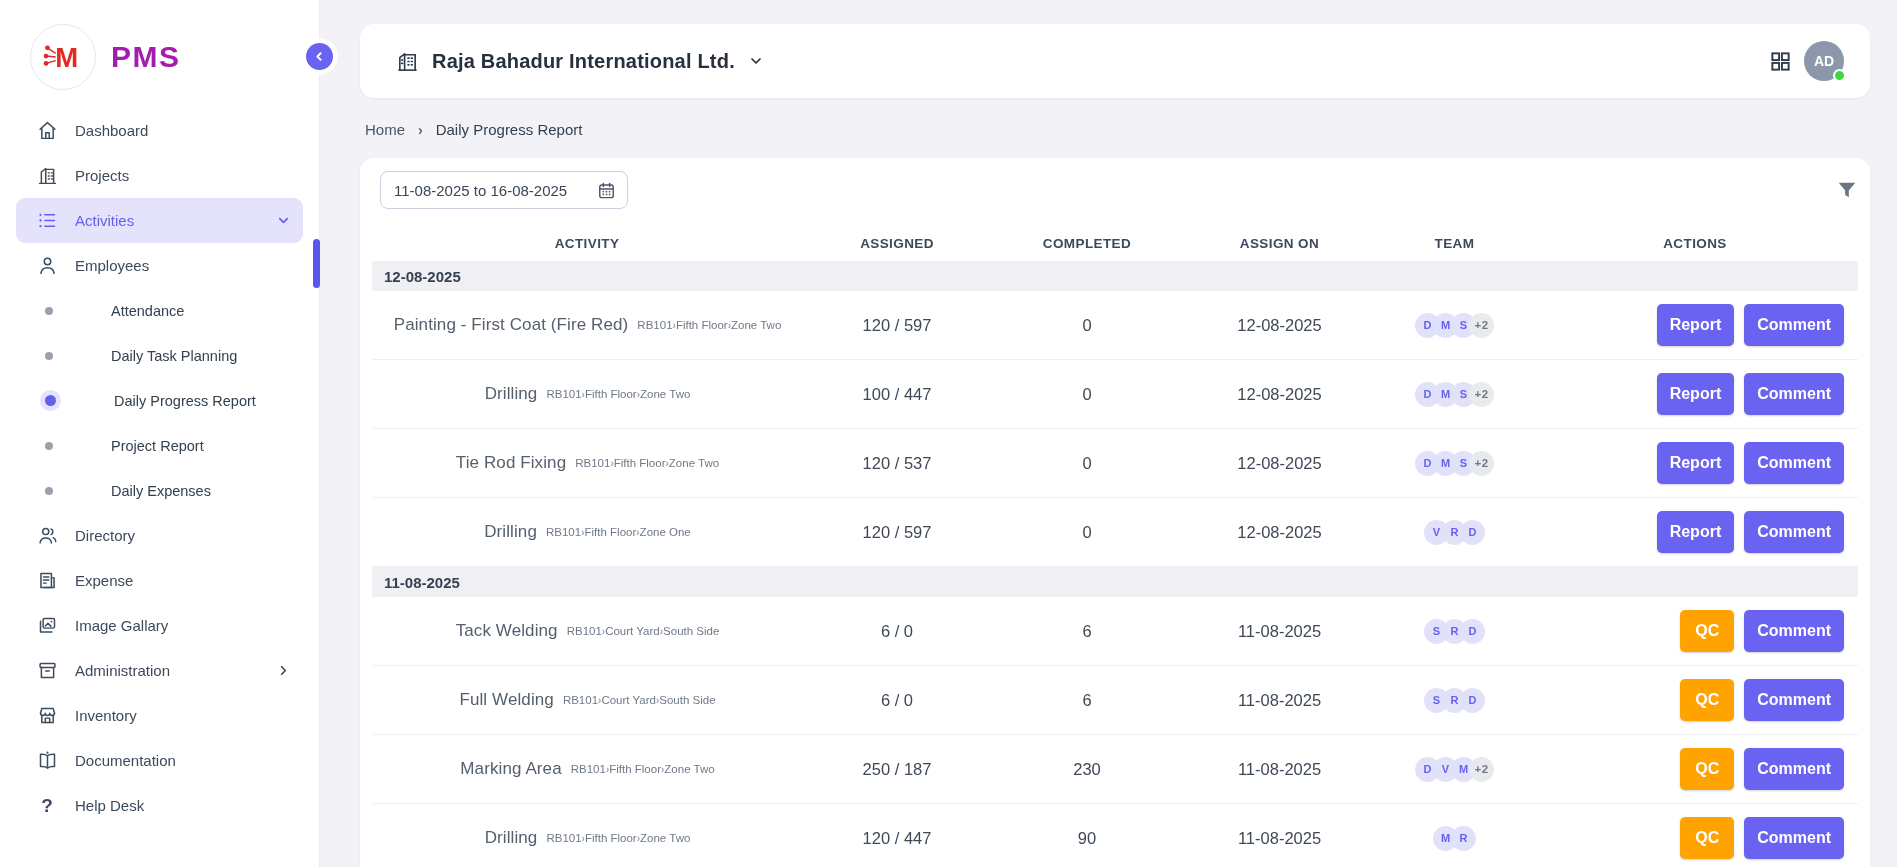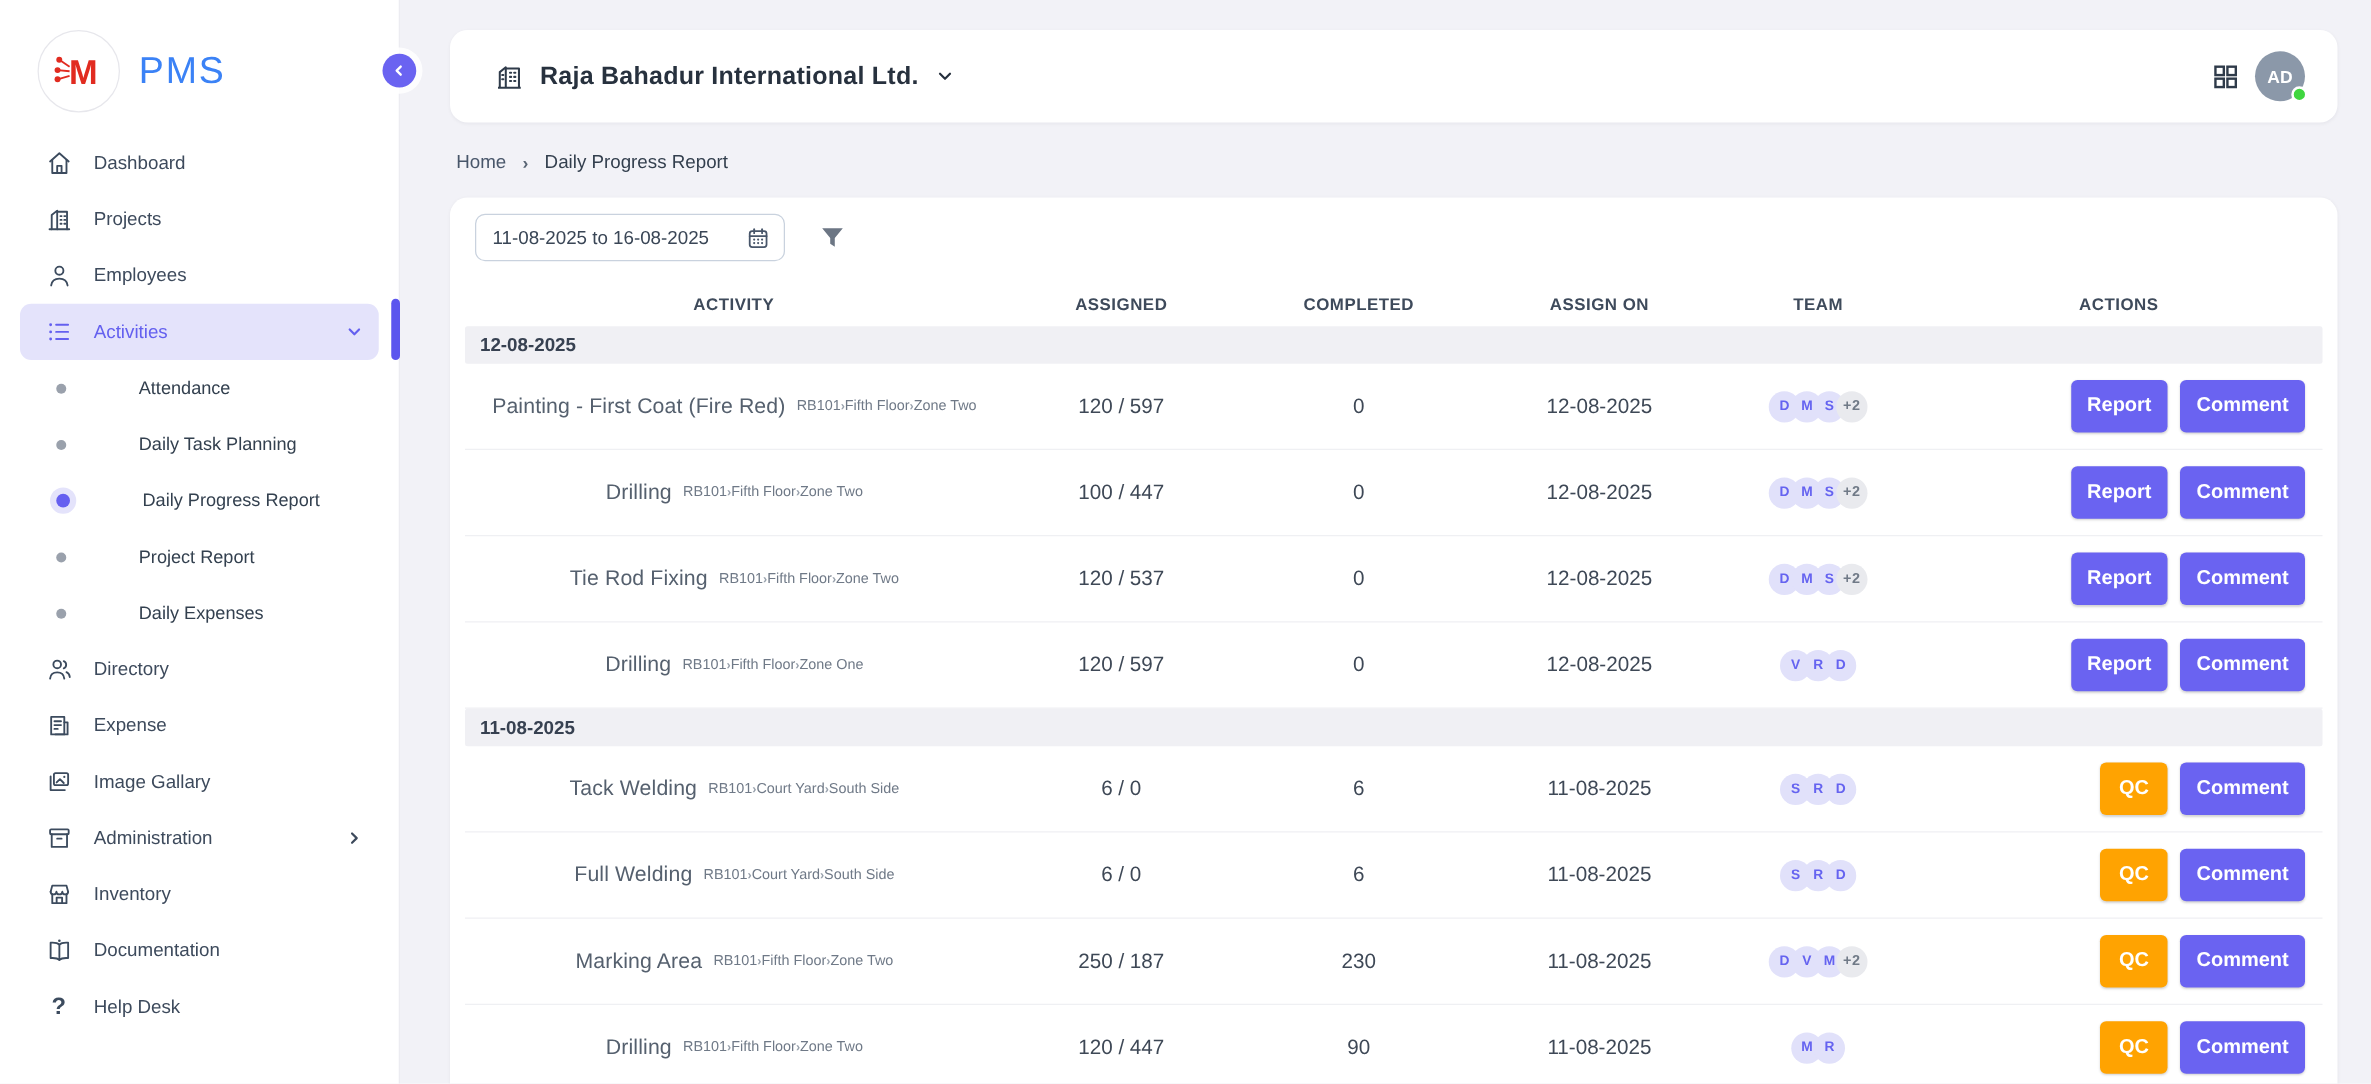--- a/index.html
+++ b/index.html
@@ -4,21 +4,21 @@
 <style>
   * { margin:0; padding:0; box-sizing:border-box; }
   html,body { width:1897px; height:867px; overflow:hidden; }
   body { font-family:"Liberation Sans", sans-serif; background:#F2F2F7; color:#33404F; }
   .app { display:flex; width:1897px; height:867px; position:relative; }
 
   
   .sidebar { width:320px; flex:0 0 320px; background:#fff; border-right:1px solid #ECECF1; position:relative; z-index:2; }
   .logo-row { display:flex; align-items:center; gap:15px; padding:24px 0 16px 30px; }
   .logo-circle { width:66px; height:66px; border-radius:50%; border:1px solid #E7E7EC; background:#fff; display:flex; align-items:center; justify-content:center; }
-  .logo-text { font-size:30px; font-weight:400; color:#3b82f6; letter-spacing:1.5px; }
+  .logo-text { font-size:30px; font-weight:700; color:#a21caf; letter-spacing:1.5px; }
   nav.menu { padding-top:2px; }
   .m-item { height:45px; margin:0 16px; padding:0 12px 0 20px; display:flex; align-items:center; gap:17px; border-radius:9px; color:#3D4A5C; font-size:15px; font-weight:500; cursor:pointer; }
   .m-item .ic { width:22px; height:22px; display:flex; align-items:center; justify-content:center; color:#3C4B5E; flex:0 0 22px; }
   .m-item.active { background:#E4E3FB; color:#6460EF; }
   .m-item.active .ic { color:#6460EF; }
   .m-item .chev { margin-left:auto; display:flex; align-items:center; color:inherit; }
   .s-item { height:45px; display:flex; align-items:center; padding-left:45px; cursor:pointer; }
   .s-dot { width:8px; height:8px; border-radius:50%; background:#9AA1AC; flex:0 0 8px; }
   .s-item.active .s-dot { width:11px; height:11px; flex:0 0 11px; background:#655FF0; box-shadow:0 0 0 5px #E4E3FB; }
   .s-label { margin-left:58px; font-size:14.5px; font-weight:500; color:#33404F; }
@@ -35,21 +35,21 @@
   .topbar-right { margin-left:auto; display:flex; align-items:center; gap:12px; }
   .grid-btn { background:none; border:none; color:#2F3B4A; cursor:pointer; display:flex; }
   .avatar { width:40px; height:40px; border-radius:50%; background:#8B98A9; color:#fff; font-size:14px; font-weight:700; display:flex; align-items:center; justify-content:center; position:relative; cursor:pointer; }
   .avatar .dot { position:absolute; right:-2px; bottom:-1px; width:13px; height:13px; border-radius:50%; background:#3FD63F; border:2px solid #fff; }
 
   .breadcrumb { display:flex; align-items:center; gap:13px; margin:23px 0 0 5px; font-size:15px; color:#48566A; }
   .breadcrumb .sep { color:#5A6675; font-weight:700; font-size:14px; }
   .breadcrumb .current { color:#333F4E; }
 
   .content-card { margin-top:20px; background:#fff; border-radius:14px 14px 0 0; box-shadow:0 1px 3px rgba(16,24,40,.05); flex:1; padding:13px 12px 0; overflow:hidden; }
-  .filter-row { display:flex; align-items:center; gap:27px; padding:0 0 0 8px; }
+  .filter-row { display:flex; align-items:center; gap:27px; padding:0 0 0 8px;justify-content:space-between; }
   .date-input { width:248px; height:38px; border:1.4px solid #C9D2DE; border-radius:8px; display:flex; align-items:center; justify-content:space-between; padding:0 11px 0 13px; font-size:15px; font-weight:500; color:#3A4656; background:#fff; cursor:text; }
   .date-input .ic { color:#48566A; display:flex; }
   .funnel-btn { background:none; border:none; cursor:pointer; display:flex; color:#6C7684; }
 
   .tgrid { display:grid; grid-template-columns:430px 190px 190px 195px 155px 1fr; align-items:center; }
   .thead { height:36px; margin-top:16px; font-size:13.5px; font-weight:700; color:#3E4A5B; letter-spacing:.4px; }
   .thead > div { text-align:center; }
   .group-bar { height:30px; background:#F0F0F4; border-radius:2px; display:flex; align-items:center; padding:0 12px; font-size:15px; font-weight:700; color:#374151; }
   .row { height:69px; border-bottom:1px solid #EFF0F3; }
   .cell-activity { display:flex; flex-direction:row; justify-content:center; gap:9px; padding:0 8px 0 9px; }
@@ -103,42 +103,42 @@
           <span class="ic">
             <svg width="21" height="21" viewBox="0 0 24 24" fill="none" stroke="currentColor" stroke-width="1.7" stroke-linecap="round" stroke-linejoin="round">
               <path d="M5 21V8l5-4v17"></path>
               <path d="M10 5h9v16"></path>
               <path d="M3 21h18"></path>
               <path d="M13 9h1M16.5 9h1M13 12.5h1M16.5 12.5h1M13 16h1M16.5 16h1"></path>
             </svg>
           </span>
           <span>Projects</span>
         </div>
-        <div class="m-item">
-          <span class="ic">
-            <svg width="21" height="21" viewBox="0 0 24 24" fill="none" stroke="currentColor" stroke-width="1.7" stroke-linecap="round" stroke-linejoin="round">
-              <circle cx="12" cy="7.5" r="3.7"></circle>
-              <path d="M4.5 21c.5-4.2 3.7-6.3 7.5-6.3s7 2.1 7.5 6.3"></path>
-            </svg>
-          </span>
-          <span>Employees</span>
-        </div>
         <div class="m-item active">
           <span class="ic">
             <svg width="21" height="21" viewBox="0 0 24 24" fill="none" stroke="currentColor" stroke-width="1.7" stroke-linecap="round" stroke-linejoin="round">
               <path d="M9 5.5h11M9 12h11M9 18.5h11"></path>
               <path d="M4 5.5h.01M4 12h.01M4 18.5h.01" stroke-width="2.6"></path>
             </svg>
           </span>
           <span>Activities</span>
           <span class="chev">
             <svg width="15" height="15" viewBox="0 0 24 24" fill="none" stroke="currentColor" stroke-width="2.8" stroke-linecap="round" stroke-linejoin="round">
               <polyline points="6,9 12,15 18,9"></polyline>
             </svg>
           </span>
+        </div>
+        <div class="m-item">
+          <span class="ic">
+            <svg width="21" height="21" viewBox="0 0 24 24" fill="none" stroke="currentColor" stroke-width="1.7" stroke-linecap="round" stroke-linejoin="round">
+              <circle cx="12" cy="7.5" r="3.7"></circle>
+              <path d="M4.5 21c.5-4.2 3.7-6.3 7.5-6.3s7 2.1 7.5 6.3"></path>
+            </svg>
+          </span>
+          <span>Employees</span>
         </div>
         <div class="s-item">
           <span class="s-dot"></span>
           <span class="s-label">Attendance</span>
         </div>
         <div class="s-item">
           <span class="s-dot"></span>
           <span class="s-label">Daily Task Planning</span>
         </div>
         <div class="s-item active">

